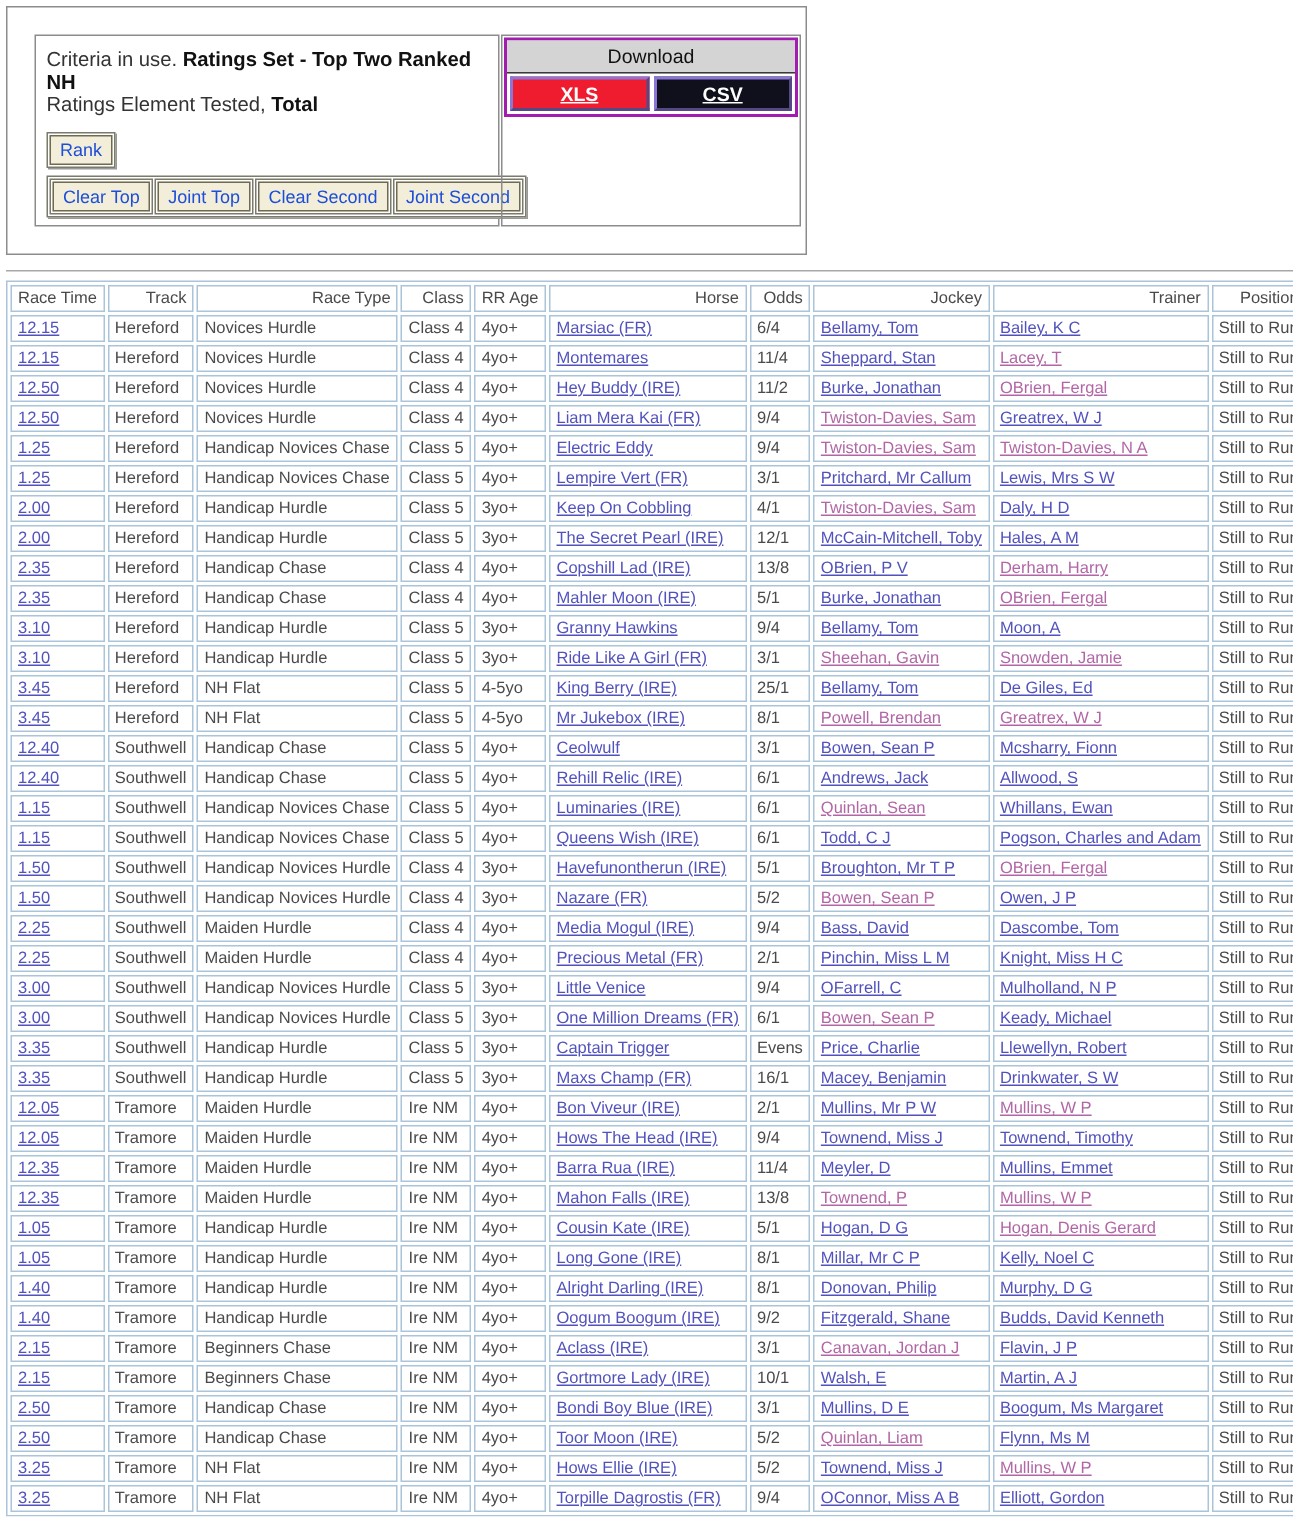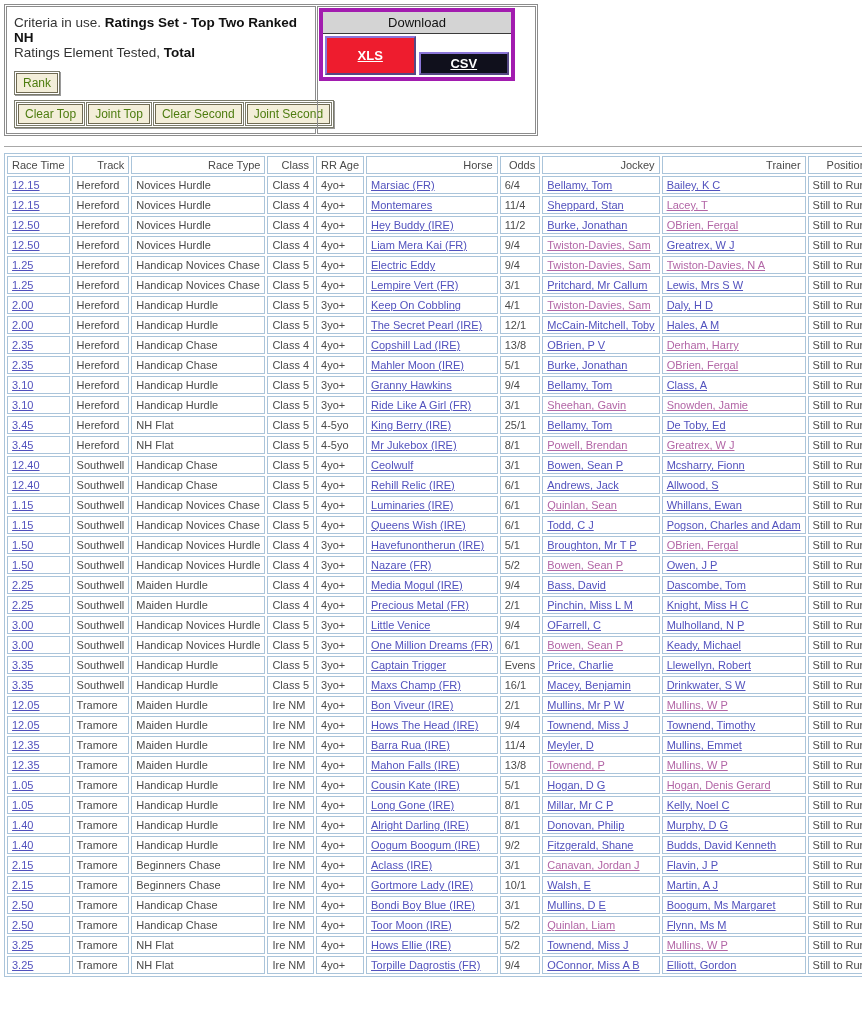--- a/index.html
+++ b/index.html
@@ -14,42 +14,42 @@
   body{
     font-family:"Liberation Sans","DejaVu Sans",sans-serif;
     color:var(--text);
     margin:4px;
     width:858px;
   }
   
   .top-wrap{
     width:534px;
     border:1px solid #8c8c8c;
-    padding:1px;
+    padding:18px;
     display:flex;
     align-items:stretch;
     background:#fff;
   }
   .criteria-box{
     width:310px;
     border:1px solid #8c8c8c;
     padding:8px 6px 5px 7px;
     font-size:13.5px;
     color:#333;
   }
   .criteria-box b{color:#111;}
   .download-cell{
     flex:1;
     margin-left:1px;
     border:1px solid #8c8c8c;
     padding:1px;
   }
   .download-panel{
     width:196px;
-    border:4px solid #a21caf;
+    border:2px solid #a21caf;
     background:#fff;
   }
   .download-header{
     background:#d4d4d4;
     border-bottom:1px solid #3a3a3a;
     text-align:center;
     font-size:13px;
     color:#111;
     padding:3px 0;
   }
@@ -64,35 +64,35 @@
     color:#fff;
     font-weight:bold;
     font-size:13px;
     text-align:center;
     padding:2px 0;
     cursor:pointer;
     font-family:inherit;
     text-decoration:underline;
   }
   .xls{background:#ee1c2e;}
-  .csv{background:#10101c;margin-top:16px;}
+  .csv{background:#10101c;}
   
   .rank-row{margin-top:11px;}
   .btn-outer{
     display:inline-block;
     border:1px solid #7b7b6b;
     padding:1px;
     background:#fff;
     box-shadow:1px 1px 0 #9a9a9a;
   }
   .crit-btn{
     background:var(--btnbg);
     border:1px solid #6f6a52;
     font-size:12px;
-    color:#4d7c0f;
+    color:#1d4ed8;
     padding:2px 6px;
     cursor:pointer;
     font-family:inherit;
     white-space:nowrap;
   }
   .btn-group{
     margin-top:5px;
     display:inline-flex;
     border:1px solid #7b7b6b;
     padding:1px;
@@ -315,21 +315,21 @@
       </tr>
       <tr>
         <td><a href="#">3.10</a></td>
         <td>Hereford</td>
         <td>Handicap Hurdle</td>
         <td>Class 5</td>
         <td>3yo+</td>
         <td><a href="#">Granny Hawkins</a></td>
         <td>9/4</td>
         <td><a href="#">Bellamy, Tom</a></td>
-        <td><a href="#">Class, A</a></td>
+        <td><a href="#">Moon, A</a></td>
         <td>Still to Run</td>
       </tr>
       <tr>
         <td><a href="#">3.10</a></td>
         <td>Hereford</td>
         <td>Handicap Hurdle</td>
         <td>Class 5</td>
         <td>3yo+</td>
         <td><a href="#">Ride Like A Girl (FR)</a></td>
         <td>3/1</td>
@@ -339,21 +339,21 @@
       </tr>
       <tr>
         <td><a href="#">3.45</a></td>
         <td>Hereford</td>
         <td>NH Flat</td>
         <td>Class 5</td>
         <td>4-5yo</td>
         <td><a href="#">King Berry (IRE)</a></td>
         <td>25/1</td>
         <td><a href="#">Bellamy, Tom</a></td>
-        <td><a href="#">De Toby, Ed</a></td>
+        <td><a href="#">De Giles, Ed</a></td>
         <td>Still to Run</td>
       </tr>
       <tr>
         <td><a href="#">3.45</a></td>
         <td>Hereford</td>
         <td>NH Flat</td>
         <td>Class 5</td>
         <td>4-5yo</td>
         <td><a href="#">Mr Jukebox (IRE)</a></td>
         <td>8/1</td>

